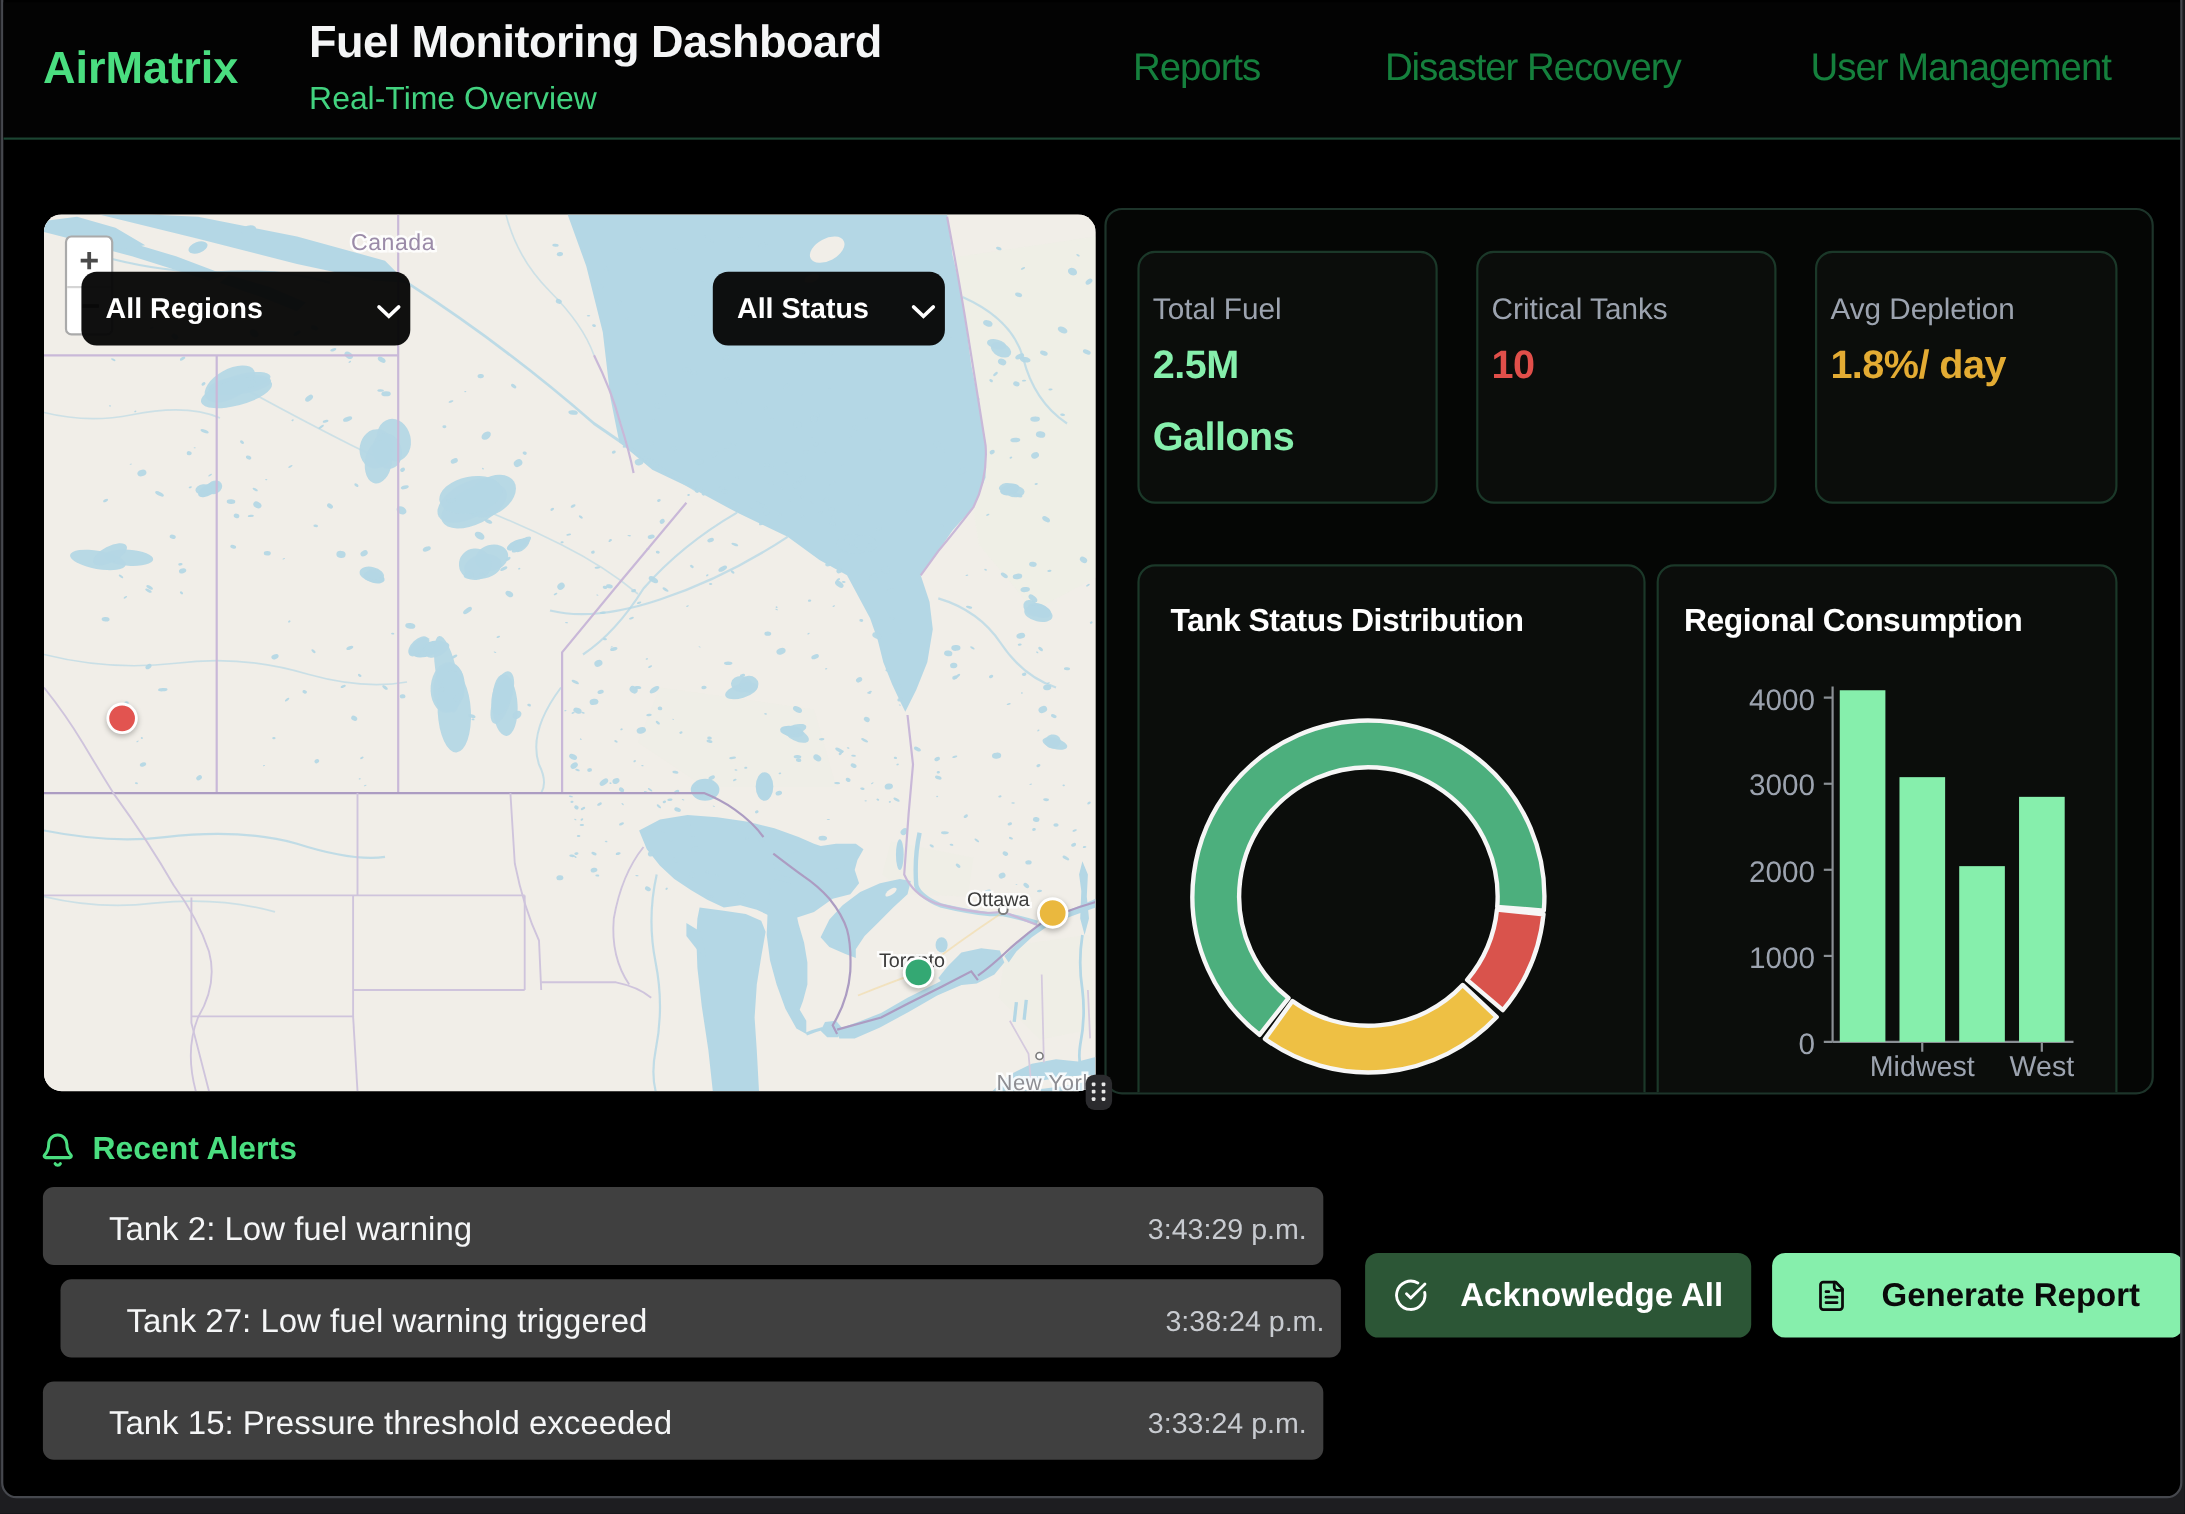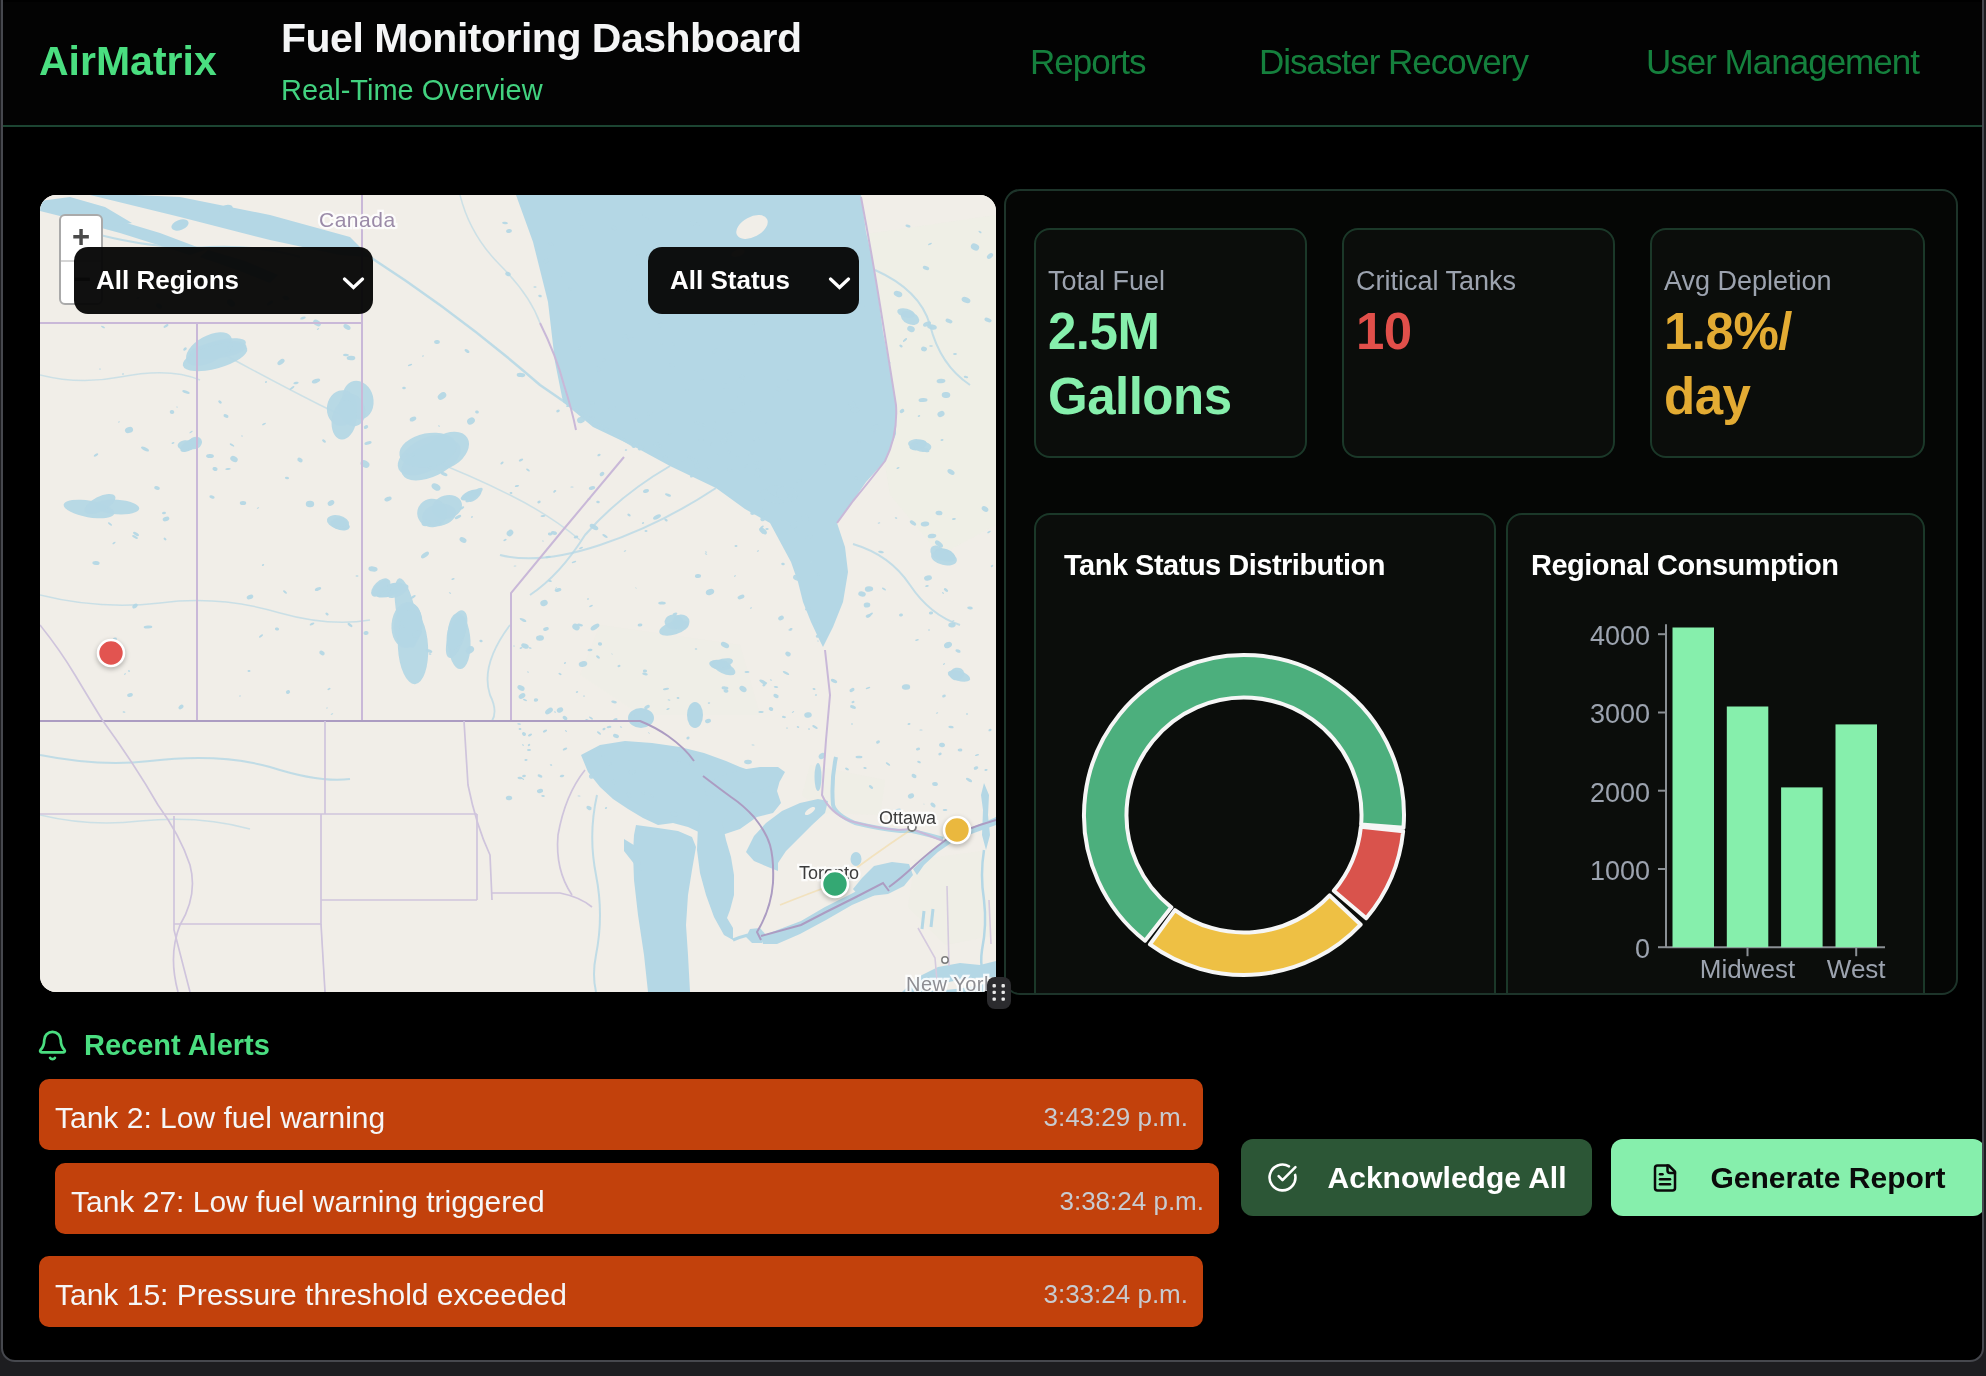--- a/index.html
+++ b/index.html
@@ -29,28 +29,28 @@
   .dd span { margin-left:22px; }
   .dd svg { position:absolute; right:8px; top:30px; }
   .grip { position:absolute; left:984px; top:990.8px; width:24px; height:32px; background:#2b2b2e;
     border-radius:8px; z-index:5; }
   
   .panel { position:absolute; left:1001px; top:203px; width:954px; height:806px;
     border:2px solid #1d342a; border-radius:16px; background:#050605; overflow:hidden; }
   .scard { position:absolute; top:37px; width:273px; height:230px; background:#0b0d0b;
     border:2px solid #1b3829; border-radius:16px; padding:36px 0 0 12px; }
   .scard .lab { font-size:27px; color:#9ca3af; }
-  .scard .val { margin-top:2px; font-size:51px; letter-spacing:-0.5px; line-height:65px; font-weight:bold; width:200px; }
+  .scard .val { margin-top:2px; font-size:36px; letter-spacing:-0.5px; line-height:65px; font-weight:bold; width:200px; }
   .ccard { position:absolute; top:322px; height:560px; background:#0b0d0b;
     border:2px solid #1b3829; border-radius:16px; }
   .ccard .ctitle { position:absolute; top:34px; font-size:29px; letter-spacing:-0.5px; font-weight:bold; color:#fff; }
   
   .alerts-title { position:absolute; left:81px; top:1043px; font-size:29px; font-weight:bold; color:#4ade80; }
-  .arow { position:absolute; left:36px; width:1164px; height:71px; background:#c2410c; border-radius:10px;
-    display:flex; align-items:center; }
+  .arow { position:absolute; left:36px; width:1164px; height:71px; background:#404040; border-radius:10px;
+    display:flex; align-items:center;padding-left:44px; }
   .arow .msg { margin-left:16px; font-size:30px; color:#f5f6f7; flex:1; position:relative; top:3.5px; }
   .arow .time { margin-right:15px; font-size:26px; color:#c8cbd0; position:relative; top:3px; }
   .btn { position:absolute; top:1153px; height:77px; border-radius:12px; display:flex;
     align-items:center; justify-content:center; font-size:30px; font-weight:bold; gap:30px; }
   .btn-ack { left:1238px; width:351px; background:#2c5636; color:#fff; }
   .btn-gen { left:1608px; width:374px; background:#86efac; color:#0a0a0a; }
 </style>
 </head>
 <body>
 <div class="window">

